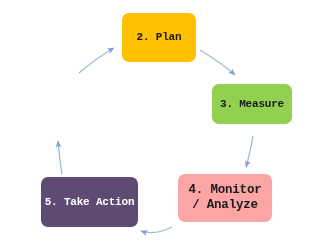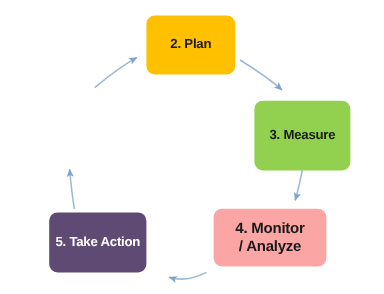--- a/index.html
+++ b/index.html
@@ -6,21 +6,21 @@
     margin: 0;
     padding: 0;
     background: #ffffff;
   }
   #canvas {
     position: relative;
     width: 320px;
     height: 245px;
     background: #ffffff;
     overflow: hidden;
-    font-family: Liberation Sans, sans-serif;
+    font-family: Liberation Mono, monospace;
   }
   .node {
     position: absolute;
     display: flex;
     align-items: center;
     justify-content: center;
     text-align: center;
     border-radius: 7px;
     font-weight: bold;
     line-height: 1.18;
@@ -40,37 +40,37 @@
   #node-strategize {
     left: 18px;   top: 82px;
     width: 94px;  height: 46px;
     background: #4E81BD;
     color: #ffffff;
     font-size: 11px;
   }
   
   #node-measure {
     left: 212px;  top: 84px;
-    width: 80px;  height: 58px;
+    width: 80px;  height: 40px;
     background: #92D050;
     color: #1a1a1a;
     font-size: 11px;
   }
   
   #node-monitor {
     left: 178px;  top: 174px;
     width: 94px;  height: 48px;
     background: #fca5a5;
     color: #1a1a1a;
     font-size: 12.5px;
   }
   
   #node-action {
     left: 41px;   top: 177px;
-    width: 81px;  height: 50px;
+    width: 97px;  height: 50px;
     background: #5F4A74;
     color: #ffffff;
     font-size: 11px;
   }
   #arrow-layer {
     position: absolute;
     left: 0; top: 0;
     width: 320px;
     height: 245px;
     pointer-events: none;

